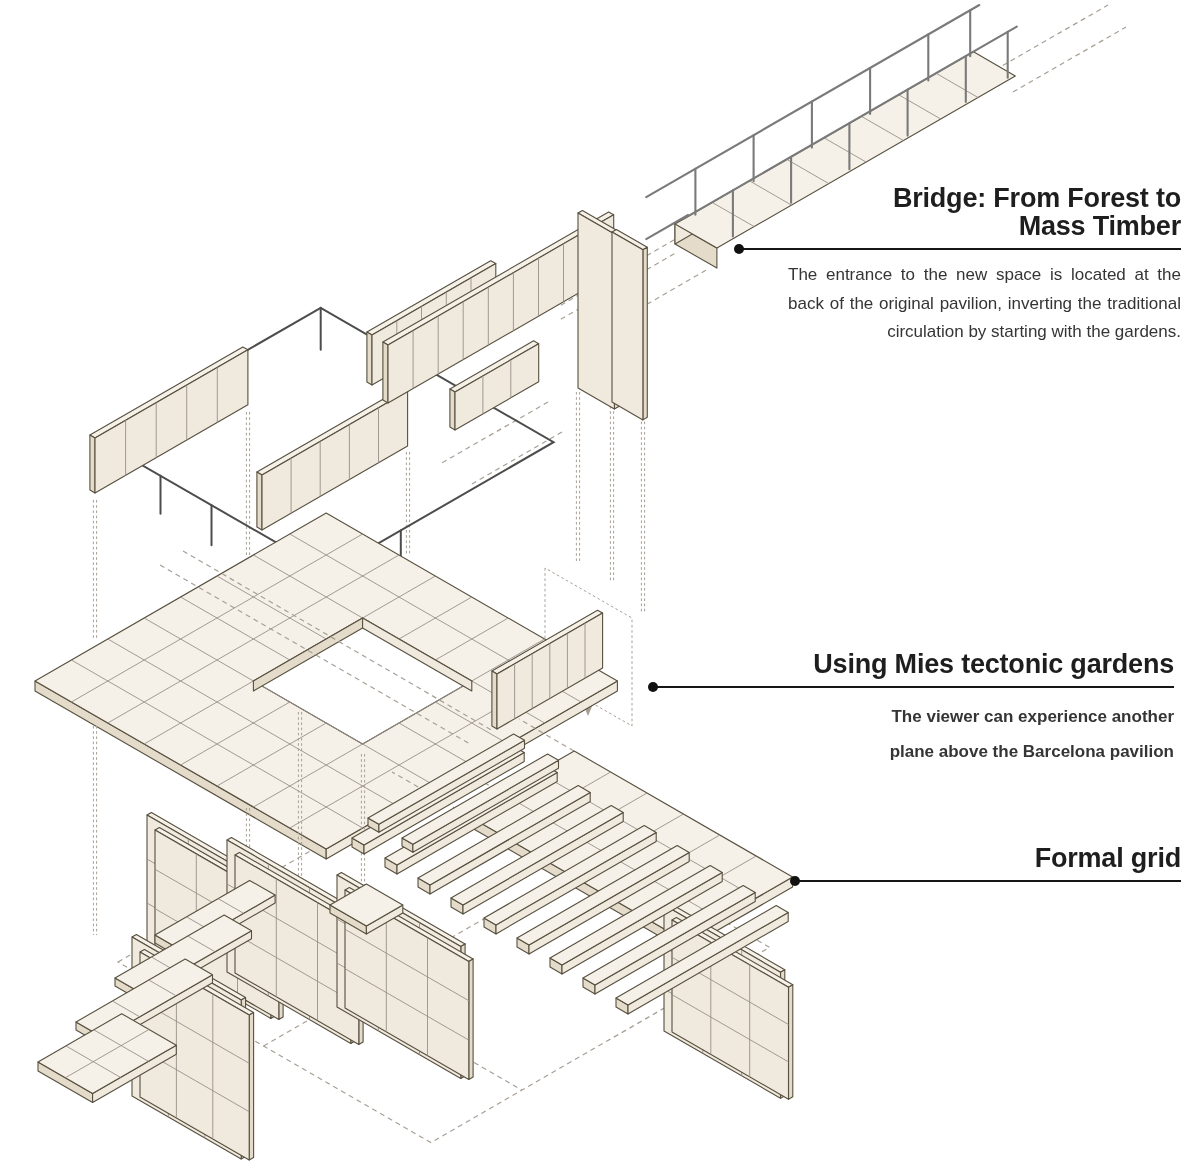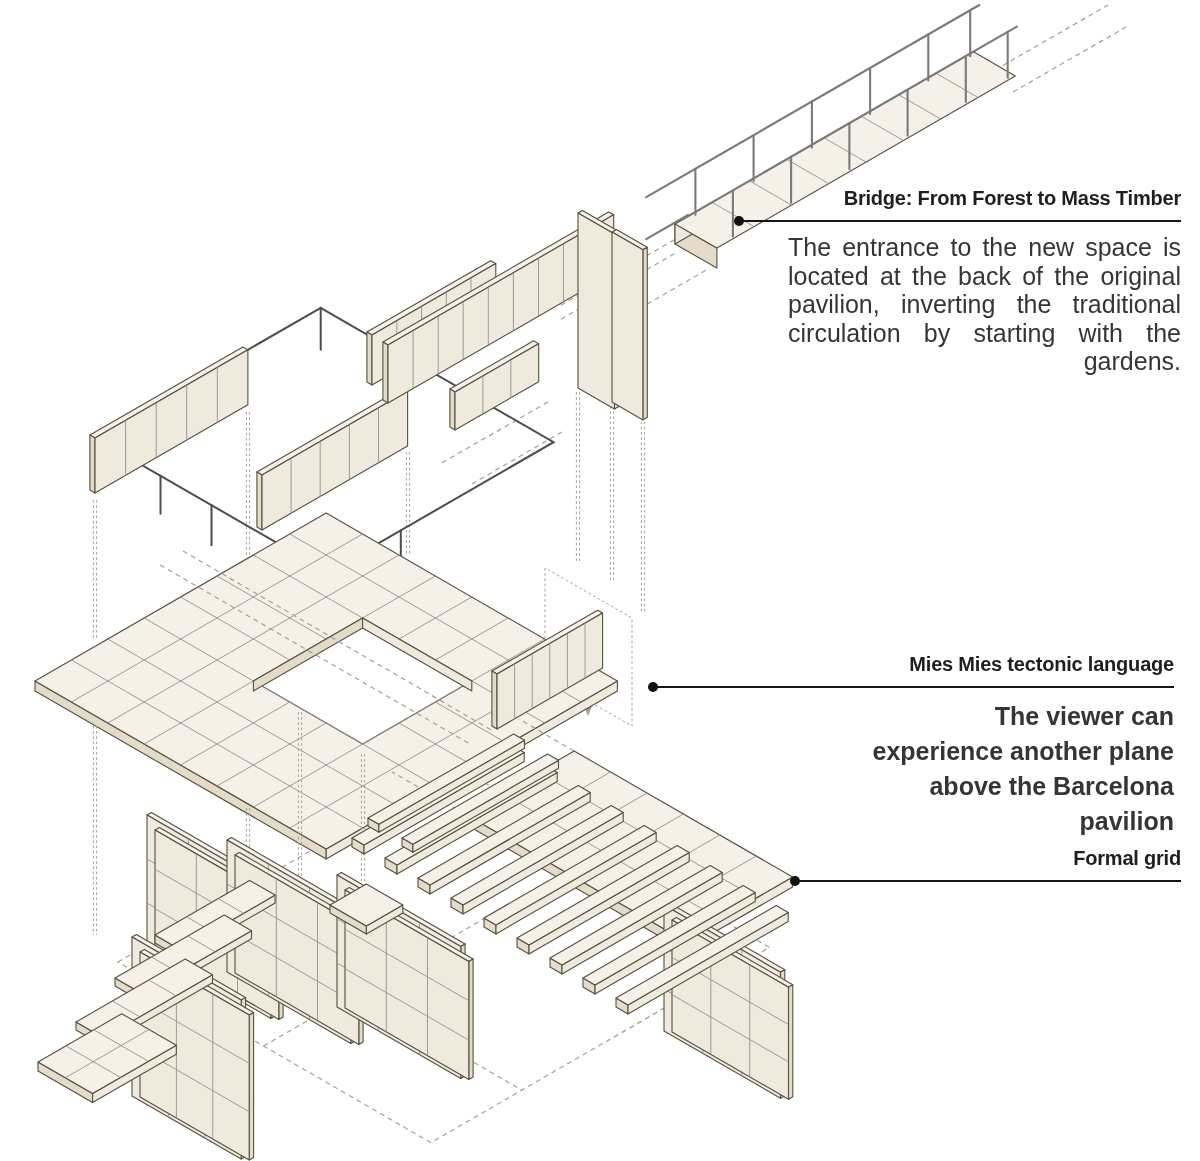--- a/index.html
+++ b/index.html
@@ -13,26 +13,26 @@
   .f-side{fill:#e4dbca;stroke:#57503f;stroke-width:1.1;stroke-linejoin:round;}
   .gline{stroke:#97908a;stroke-width:.9;fill:none;}
   .wire{stroke:#4c4c4c;stroke-width:2;fill:none;stroke-linecap:round;}
   .rail{stroke:#7a7a7a;stroke-width:2.1;fill:none;stroke-linecap:round;}
   .dash{stroke:#a79f94;stroke-width:1.2;fill:none;stroke-dasharray:5 4;}
   .ddash{stroke:#a79f94;stroke-width:1;fill:none;stroke-dasharray:2.6 2.6;}
   .arrow{fill:#a79f94;stroke:none;}
 
   
   .anno{position:absolute;display:flex;flex-direction:column;align-items:flex-end;color:#222;}
-  .anno h2{margin:0 0 8px 0;font-size:20px;line-height:28px;font-weight:700;
+  .anno h2{margin:0 0 8px 0;font-size:27px;line-height:28px;font-weight:700;
            text-align:right;color:#1e1e1e;letter-spacing:-.2px;}
   .leader{position:relative;height:0;border-top:2.3px solid #161616;margin-bottom:11px;}
   .leader::before{content:'';position:absolute;left:-3px;top:-6px;width:10px;height:10px;
                   border-radius:50%;background:#111;}
-  .anno p{margin:0;font-size:25px;color:#353535;}
+  .anno p{margin:0;font-size:17px;color:#353535;}
   .a1 p{line-height:28.6px;text-align:justify;text-align-last:right;}
   .a2 p{line-height:35px;text-align:right;}
   .a3 p{line-height:27.6px;text-align:justify;text-align-last:right;}
 </style>
 </head>
 <body>
 
 <div class="canvas">
 
   <svg id="diagram" width="1200" height="1161" viewBox="0 0 1200 1161">
@@ -342,21 +342,21 @@
       </g>
     </svg>
 
   <div class="anno a1" style="top:184px;right:19px;">
     <h2 style="width:362px;">Bridge: From Forest to Mass Timber</h2>
     <div class="leader" style="width:444px;"></div>
     <p style="width:393px;">The entrance to the new space is located at the back of the original pavilion, inverting the traditional circulation by starting with the gardens.</p>
   </div>
 
   <div class="anno a2" style="top:650px;right:26px;">
-    <h2 style="width:520px;">Mies Mies tectonic language</h2>
+    <h2 style="width:520px;">Using Mies tectonic gardens</h2>
     <div class="leader" style="width:523px;"></div>
     <p style="width:310px;font-weight:bold;">The viewer can experience another plane above the Barcelona pavilion</p>
   </div>
 
   <div class="anno a3" style="top:844px;right:19px;">
     <h2 style="width:300px;">Formal grid</h2>
     <div class="leader" style="width:388px;"></div>
   </div>
 </div>
 

